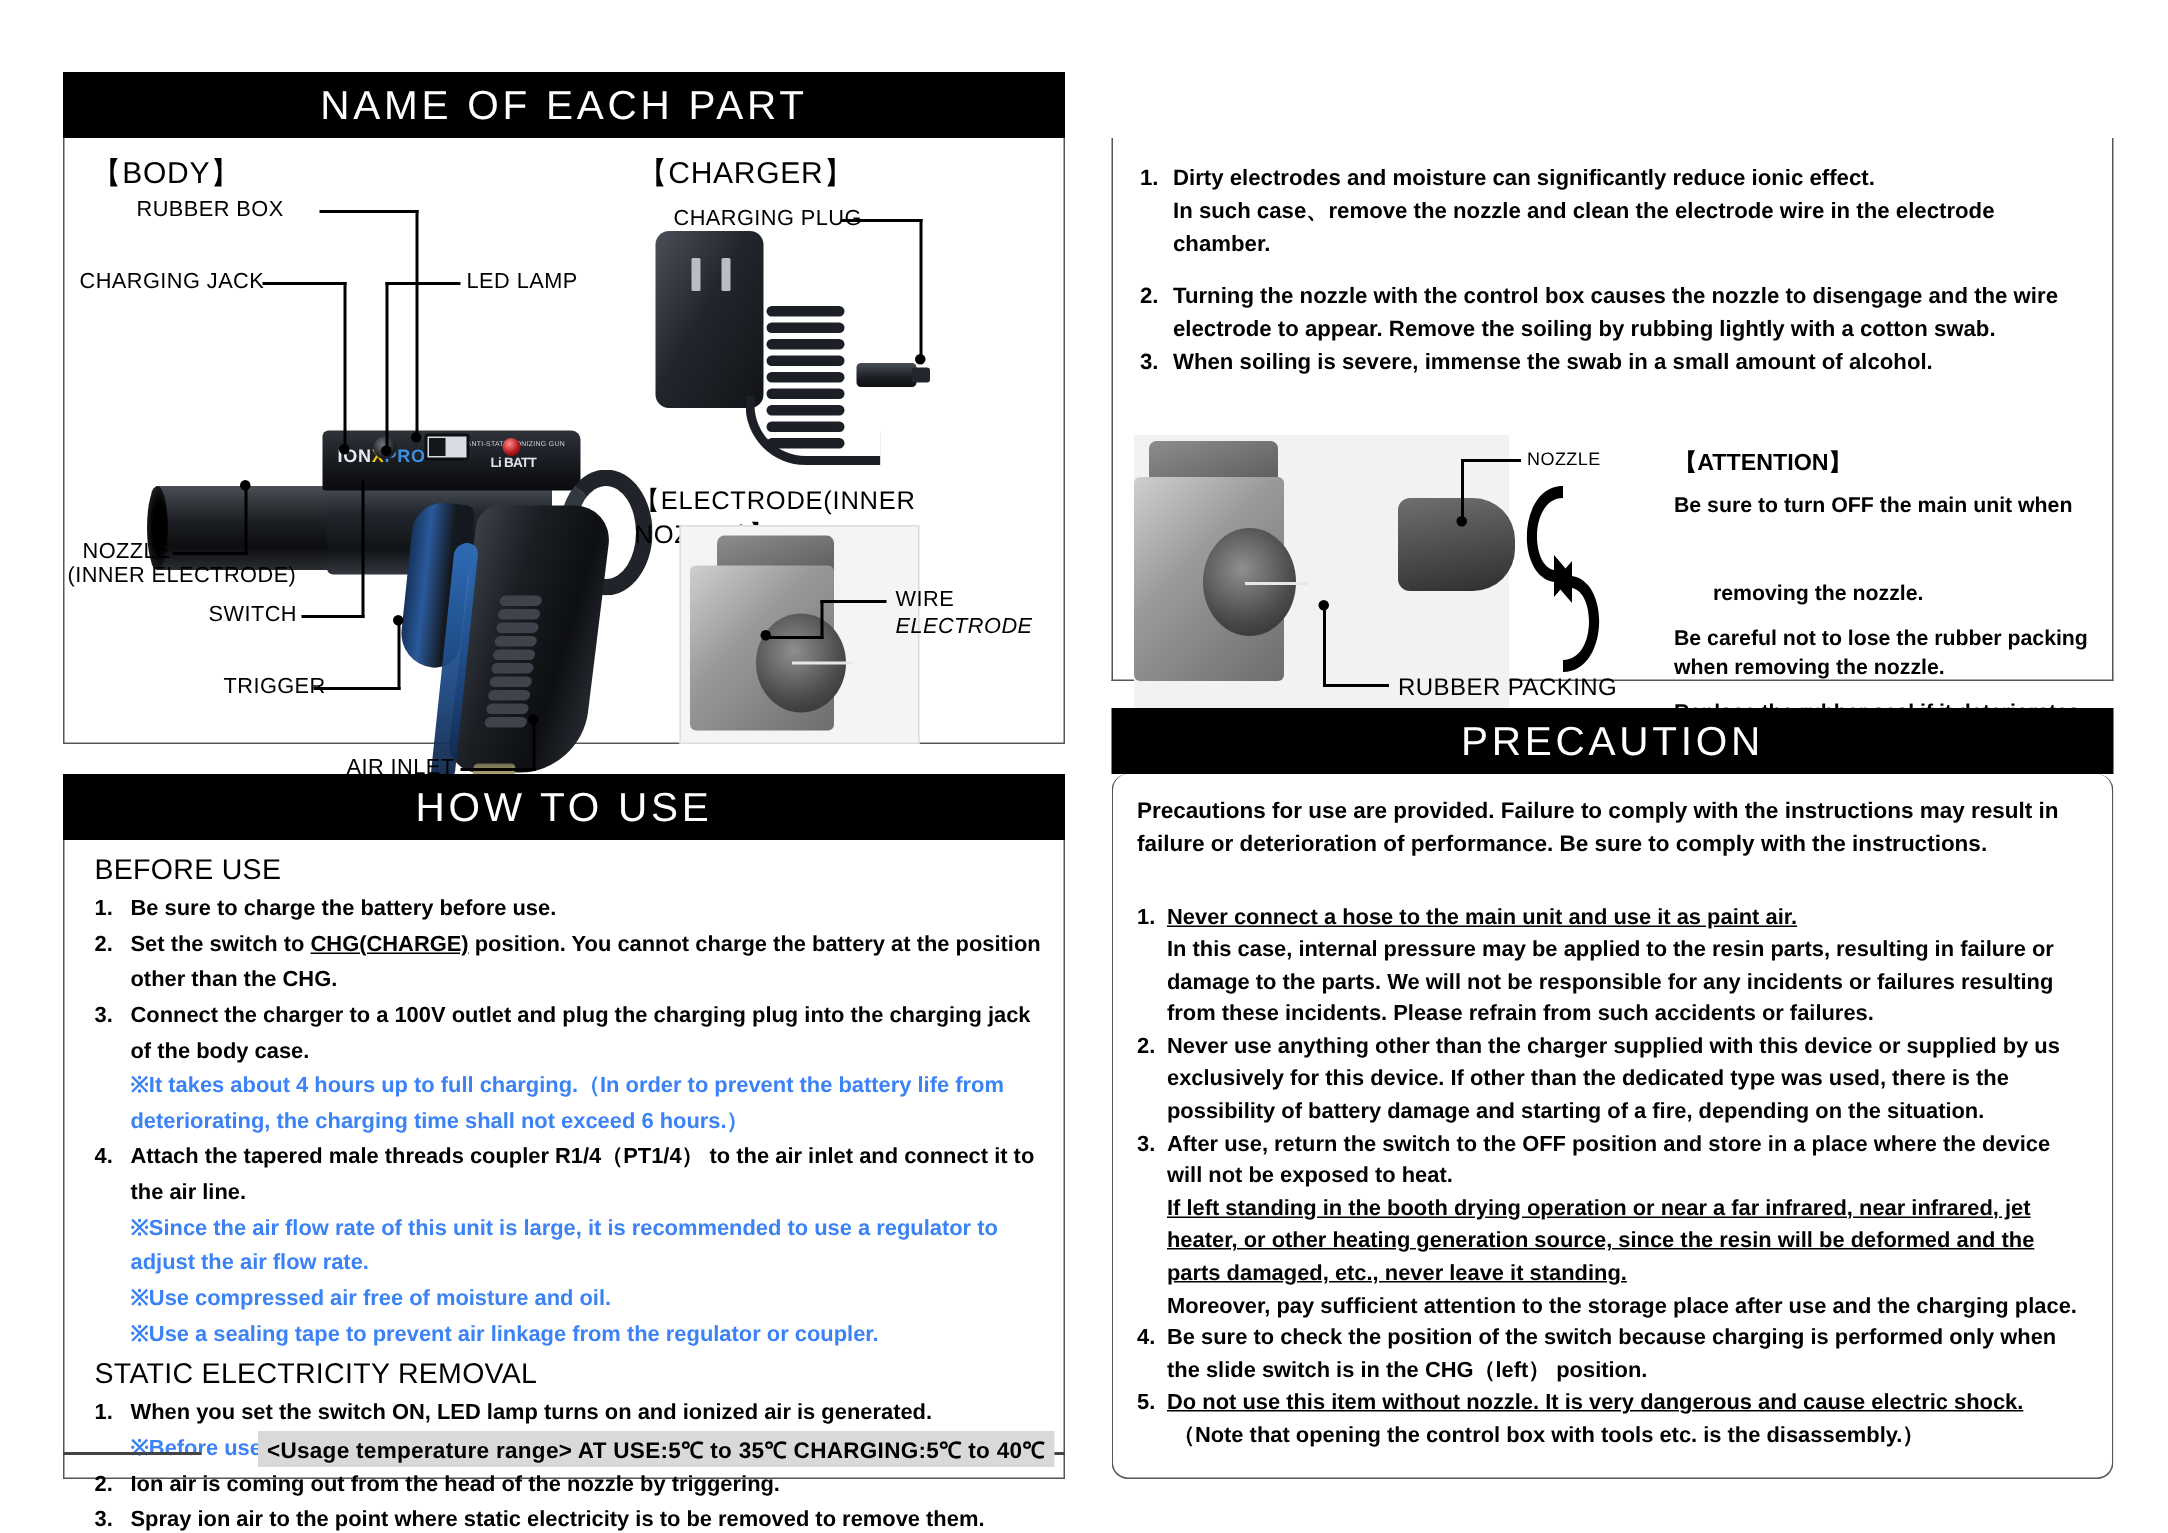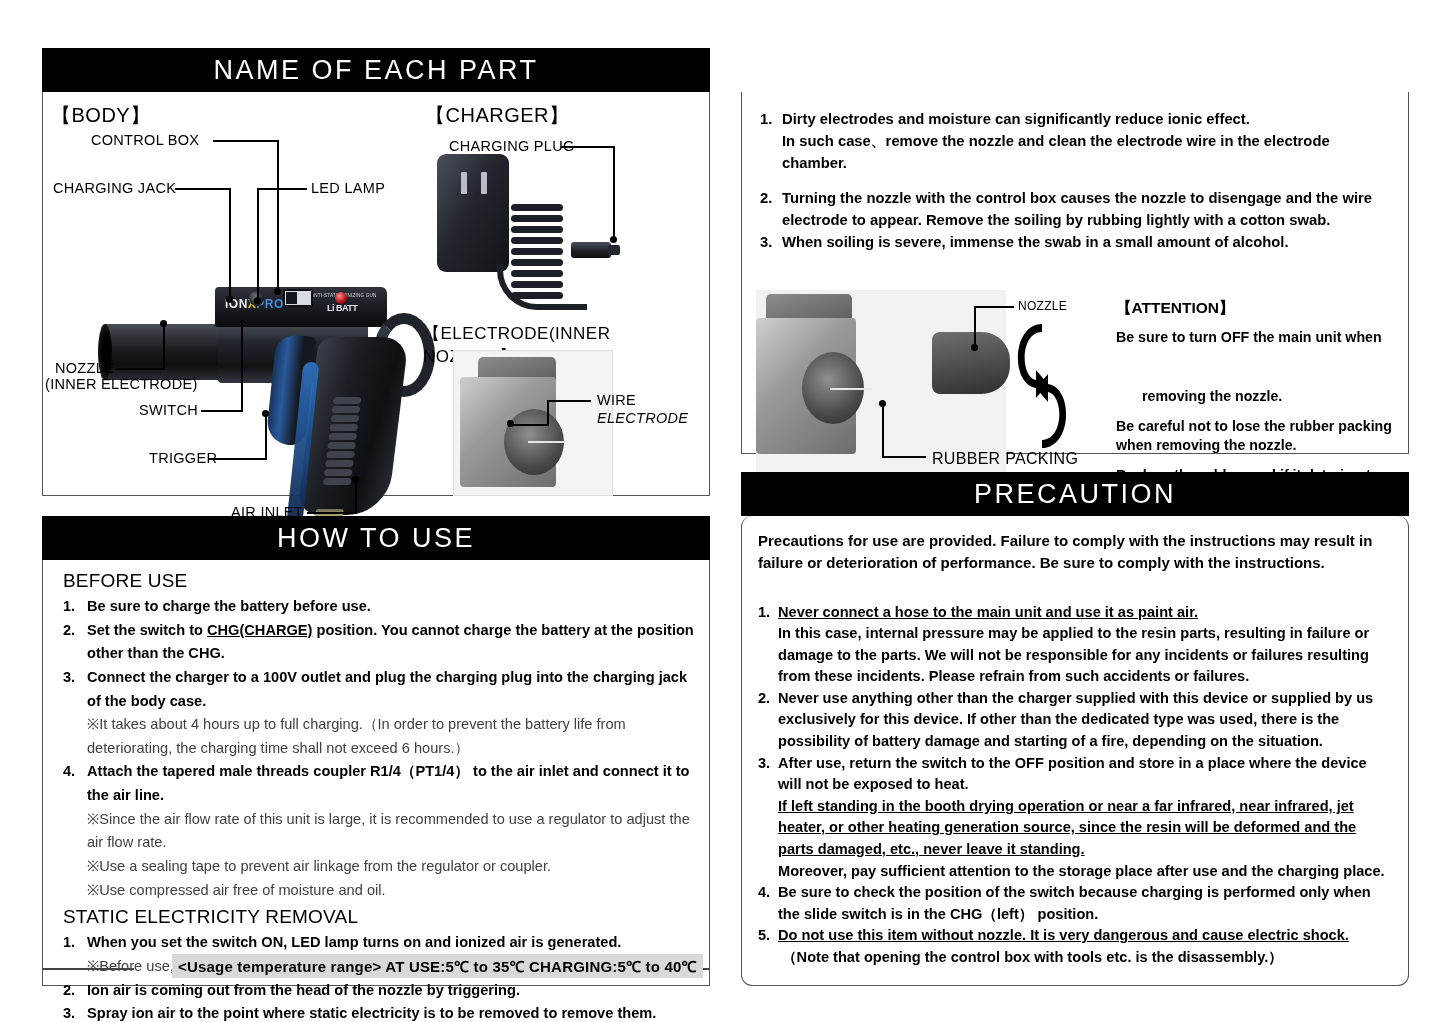--- a/index.html
+++ b/index.html
@@ -133,21 +133,21 @@
   }
   .en-cap { position:absolute; background: linear-gradient(160deg,#8d8d8d,#454545); border-radius:5px; }
   .en-disc { position:absolute; border-radius:50%; background: radial-gradient(circle at 42% 38%, #8f8f8f 0%, #4a4a4a 60%, #2b2b2b 100%); }
   .en-wire { position:absolute; height:2px; background:#e7e7e7; }
 
   
   .sec-head { font-size: 19px; font-weight: 400; color:#000; margin-bottom: 3px; letter-spacing:.2px;}
   .li { display:flex; font-size: 14.6px; line-height: 1.62; color:#000; font-weight:600; }
   .li .num { width: 24px; flex: 0 0 24px; text-align: left; }
   .li .txt { flex: 1; }
-  .sub { font-size: 14.6px; line-height: 1.62; color:#404040; font-weight:400; padding-left: 24px; }
+  .sub { font-size: 14.6px; line-height: 1.62; color:#3b82f6; font-weight:700; padding-left: 24px; }
   .u { text-decoration: underline; }
 
   #howto-body { padding: 10px 14px 0 20px; }
   #clean-body { padding: 16px 18px 0 18px; }
   #prec-body  { padding: 14px 16px 0 16px; border-radius: 11px; }
 
   .clean-li { display:flex; font-size:14.8px; line-height:1.5; font-weight:700; color:#000; }
   .clean-li .num { width:22px; flex:0 0 22px; }
   .clean-li .txt { flex:1; }
   .clean-cont { padding-left:22px; font-size:14.8px; line-height:1.5; font-weight:700; }
@@ -180,21 +180,21 @@
 <body>
 
 <div class="page">
 
   <div class="panel" id="panel-parts">
     <div class="titlebar">
       <div class="t">NAME OF EACH PART</div>
     </div>
     <div class="body">
 
-      <div class="grp-label" style="left:8px; top:10px;">【BODY】</div>
+      <div class="grp-label" style="left:18px; top:10px;">【BODY】</div>
       <div class="grp-label" style="left:382px; top:10px;">【CHARGER】</div>
 
       <div class="gun-wrap">
         <div class="nozzle-tube"></div>
         <div class="body-tube"></div>
         <div class="control-box">
           <div class="logo-ion">
             <span>ION</span><span class="logo-x">X</span><span class="logo-pro">PRO</span>
           </div>
           <div class="logo-sub">ANTI-STATIC IONIZING GUN</div>
@@ -216,21 +216,21 @@
               <i></i>
               <i></i>
               <i></i>
               <i></i>
           </div>
         </div>
         <div class="blue-stripe"></div>
         <div class="air-inlet-tip"></div>
       </div>
 
-      <div class="cal" style="left:48px; top:40px;">CONTROL BOX</div>
+      <div class="cal" style="left:48px; top:40px;">RUBBER BOX</div>
       <div class="lead" style="left:170px; top:48px; width:66px; height:2px;"></div>
       <div class="lead" style="left:234px; top:48px; width:2px; height:150px;"></div>
       <div class="dot" style="left:231px; top:196px;"></div>
 
       <div class="cal" style="left:10px; top:88px;">CHARGING JACK</div>
       <div class="lead" style="left:132px; top:96px; width:56px; height:2px;"></div>
       <div class="lead" style="left:186px; top:96px; width:2px; height:110px;"></div>
       <div class="dot" style="left:183px; top:204px;"></div>
 
       <div class="cal" style="left:268px; top:88px;">LED LAMP</div>
@@ -325,22 +325,22 @@
         <span class="txt">Connect the charger to a 100V outlet and plug the charging plug into the charging jack of the body case.</span>
       </div>
 
       <div class="sub">※It takes about 4 hours up to full charging.（In order to prevent the battery life from deteriorating, the charging time shall not exceed 6 hours.）</div>
 
       <div class="li">
         <span class="num">4.</span>
         <span class="txt">Attach the tapered male threads coupler R1/4（PT1/4） to the air inlet and connect it to the air line.</span>
       </div>
       <div class="sub">※Since the air flow rate of this unit is large, it is recommended to use a regulator to adjust the air flow rate.</div>
+      <div class="sub">※Use compressed air free of moisture and oil.</div>
       <div class="sub">※Use a sealing tape to prevent air linkage from the regulator or coupler.</div>
-      <div class="sub">※Use compressed air free of moisture and oil.</div>
 
       <div class="sec-head" style="margin-top:4px;">STATIC ELECTRICITY REMOVAL</div>
 
       <div class="li">
         <span class="num">1.</span>
         <span class="txt">When you set the switch ON, LED lamp turns on and ionized air is generated.</span>
       </div>
       <div class="sub">※Before use, the electrode will last longer by discharging dust, etc.</div>
       <div class="li">
         <span class="num">2.</span>

